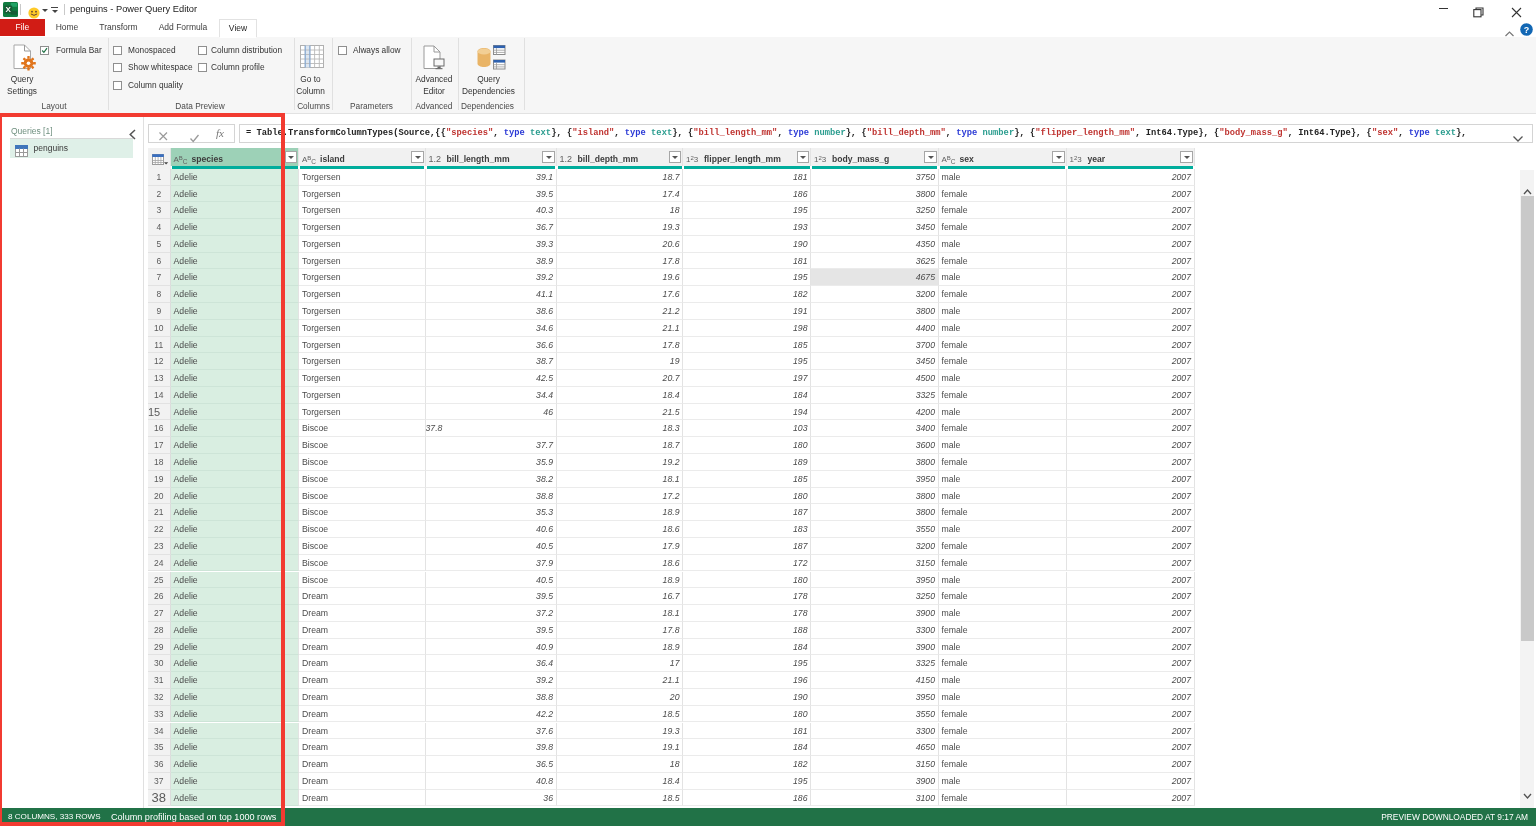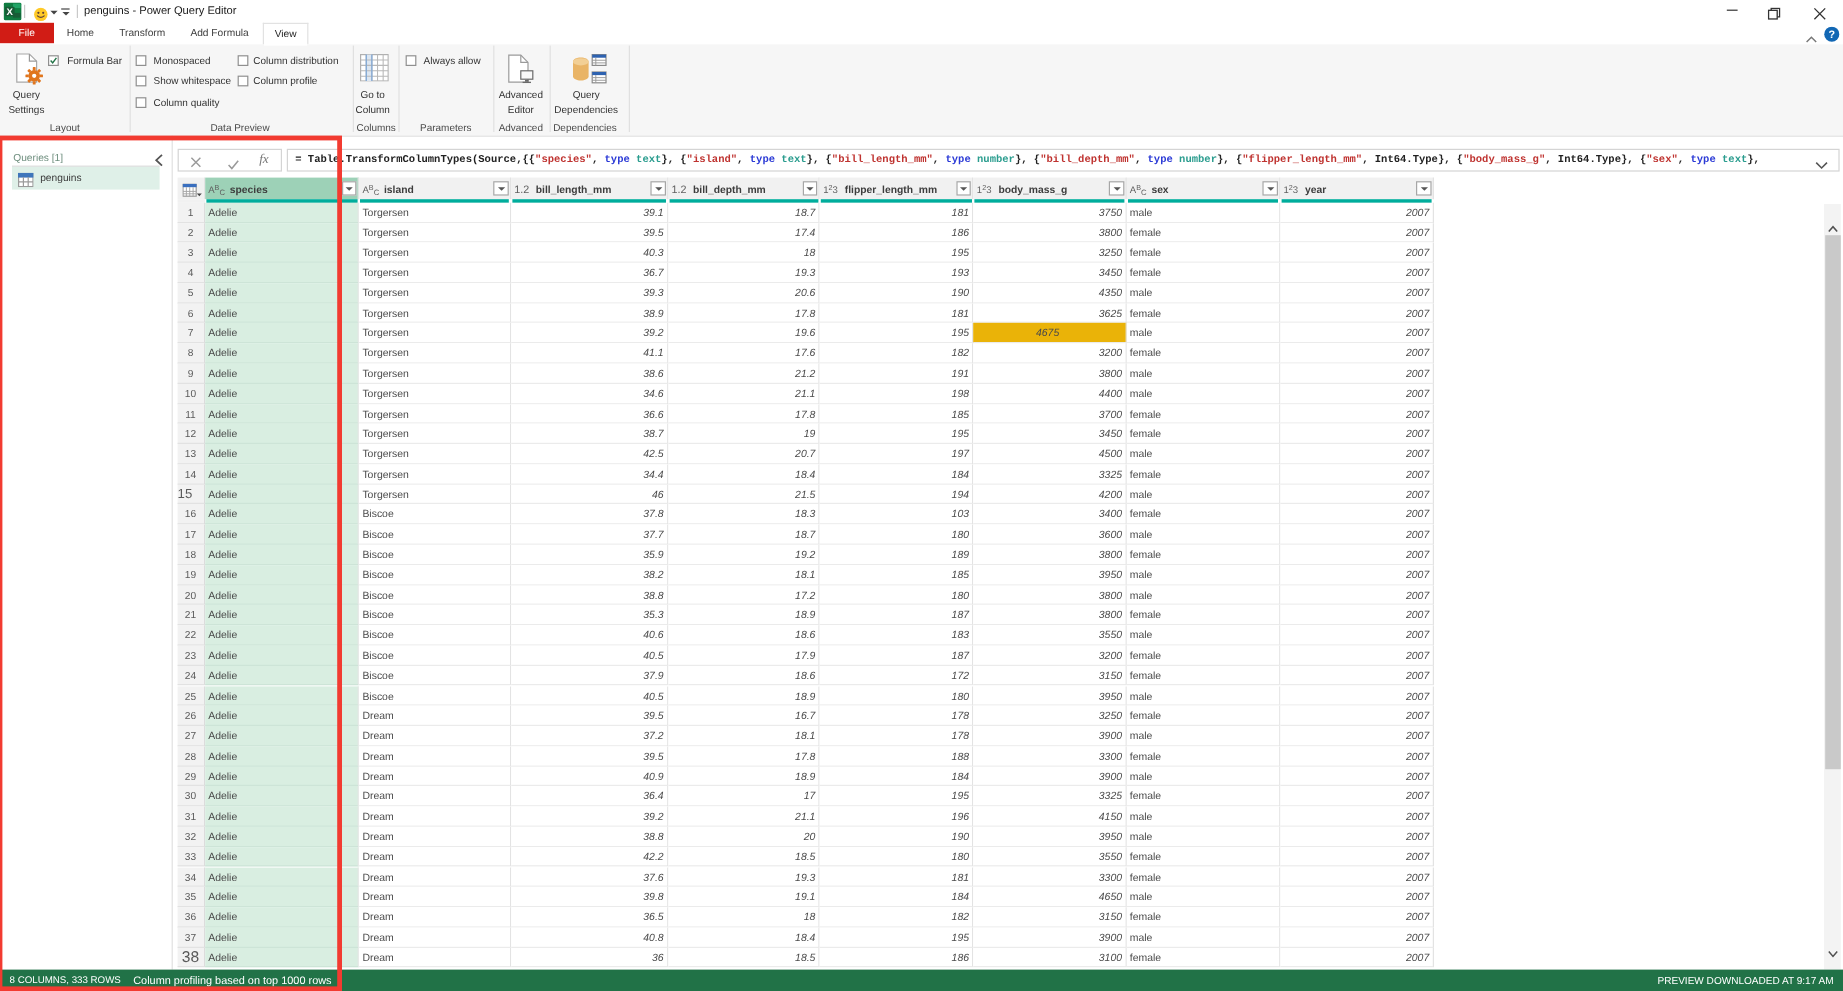--- a/index.html
+++ b/index.html
@@ -266,21 +266,21 @@
     <div style="width:128px;background:#fff;border-right:1px solid #e3e3e3;border-bottom:1px solid #ebebeb;box-sizing:border-box;overflow:hidden;padding-left:3px;">female</div>
     <div style="width:128px;background:#fff;border-right:1px solid #e3e3e3;border-bottom:1px solid #ebebeb;box-sizing:border-box;overflow:hidden;text-align:right;padding-right:2.5px;font-style:italic;">2007</div>
   </div>
 <div class="a" style="left:148px;top:269.47px;width:1046.5px;height:16.78px;line-height:16.78px;font-size:8.7px;color:#4a4a4a;display:flex;">
     <div style="width:22.5px;background:#f2f2f2;color:#5a5a5a;text-align:center;border-right:1px solid #dcdcdc;border-bottom:1px solid #e2e2e2;box-sizing:border-box;font-size:8.5px;">7</div>
     <div style="width:128.5px;background:#d9eee1;border-right:1px solid #e3e3e3;border-bottom:1px solid #cde4d7;box-sizing:border-box;overflow:hidden;padding-left:3px;">Adelie</div>
     <div style="width:126.5px;background:#fff;border-right:1px solid #e3e3e3;border-bottom:1px solid #ebebeb;box-sizing:border-box;overflow:hidden;padding-left:3px;">Torgersen</div>
     <div style="width:131px;background:#fff;border-right:1px solid #e3e3e3;border-bottom:1px solid #ebebeb;box-sizing:border-box;overflow:hidden;text-align:right;padding-right:2.5px;font-style:italic;">39.2</div>
     <div style="width:126.5px;background:#fff;border-right:1px solid #e3e3e3;border-bottom:1px solid #ebebeb;box-sizing:border-box;overflow:hidden;text-align:right;padding-right:2.5px;font-style:italic;">19.6</div>
     <div style="width:128px;background:#fff;border-right:1px solid #e3e3e3;border-bottom:1px solid #ebebeb;box-sizing:border-box;overflow:hidden;text-align:right;padding-right:2.5px;font-style:italic;">195</div>
-    <div style="width:127.5px;background:#eab308;border-right:1px solid #e3e3e3;border-bottom:1px solid #ebebeb;box-sizing:border-box;overflow:hidden;text-align:center;padding-right:2.5px;font-style:italic;">4675</div>
+    <div style="width:127.5px;background:#e5e5e5;border-right:1px solid #e3e3e3;border-bottom:1px solid #ebebeb;box-sizing:border-box;overflow:hidden;text-align:right;padding-right:2.5px;font-style:italic;">4675</div>
     <div style="width:128px;background:#fff;border-right:1px solid #e3e3e3;border-bottom:1px solid #ebebeb;box-sizing:border-box;overflow:hidden;padding-left:3px;">male</div>
     <div style="width:128px;background:#fff;border-right:1px solid #e3e3e3;border-bottom:1px solid #ebebeb;box-sizing:border-box;overflow:hidden;text-align:right;padding-right:2.5px;font-style:italic;">2007</div>
   </div>
 <div class="a" style="left:148px;top:286.25px;width:1046.5px;height:16.78px;line-height:16.78px;font-size:8.7px;color:#4a4a4a;display:flex;">
     <div style="width:22.5px;background:#f2f2f2;color:#5a5a5a;text-align:center;border-right:1px solid #dcdcdc;border-bottom:1px solid #e2e2e2;box-sizing:border-box;font-size:8.5px;">8</div>
     <div style="width:128.5px;background:#d9eee1;border-right:1px solid #e3e3e3;border-bottom:1px solid #cde4d7;box-sizing:border-box;overflow:hidden;padding-left:3px;">Adelie</div>
     <div style="width:126.5px;background:#fff;border-right:1px solid #e3e3e3;border-bottom:1px solid #ebebeb;box-sizing:border-box;overflow:hidden;padding-left:3px;">Torgersen</div>
     <div style="width:131px;background:#fff;border-right:1px solid #e3e3e3;border-bottom:1px solid #ebebeb;box-sizing:border-box;overflow:hidden;text-align:right;padding-right:2.5px;font-style:italic;">41.1</div>
     <div style="width:126.5px;background:#fff;border-right:1px solid #e3e3e3;border-bottom:1px solid #ebebeb;box-sizing:border-box;overflow:hidden;text-align:right;padding-right:2.5px;font-style:italic;">17.6</div>
     <div style="width:128px;background:#fff;border-right:1px solid #e3e3e3;border-bottom:1px solid #ebebeb;box-sizing:border-box;overflow:hidden;text-align:right;padding-right:2.5px;font-style:italic;">182</div>
@@ -362,21 +362,21 @@
     <div style="width:126.5px;background:#fff;border-right:1px solid #e3e3e3;border-bottom:1px solid #ebebeb;box-sizing:border-box;overflow:hidden;text-align:right;padding-right:2.5px;font-style:italic;">21.5</div>
     <div style="width:128px;background:#fff;border-right:1px solid #e3e3e3;border-bottom:1px solid #ebebeb;box-sizing:border-box;overflow:hidden;text-align:right;padding-right:2.5px;font-style:italic;">194</div>
     <div style="width:127.5px;background:#fff;border-right:1px solid #e3e3e3;border-bottom:1px solid #ebebeb;box-sizing:border-box;overflow:hidden;text-align:right;padding-right:2.5px;font-style:italic;">4200</div>
     <div style="width:128px;background:#fff;border-right:1px solid #e3e3e3;border-bottom:1px solid #ebebeb;box-sizing:border-box;overflow:hidden;padding-left:3px;">male</div>
     <div style="width:128px;background:#fff;border-right:1px solid #e3e3e3;border-bottom:1px solid #ebebeb;box-sizing:border-box;overflow:hidden;text-align:right;padding-right:2.5px;font-style:italic;">2007</div>
   </div>
 <div class="a" style="left:148px;top:420.49px;width:1046.5px;height:16.77px;line-height:16.77px;font-size:8.7px;color:#4a4a4a;display:flex;">
     <div style="width:22.5px;background:#f2f2f2;color:#5a5a5a;text-align:center;border-right:1px solid #dcdcdc;border-bottom:1px solid #e2e2e2;box-sizing:border-box;font-size:8.5px;">16</div>
     <div style="width:128.5px;background:#d9eee1;border-right:1px solid #e3e3e3;border-bottom:1px solid #cde4d7;box-sizing:border-box;overflow:hidden;padding-left:3px;">Adelie</div>
     <div style="width:126.5px;background:#fff;border-right:1px solid #e3e3e3;border-bottom:1px solid #ebebeb;box-sizing:border-box;overflow:hidden;padding-left:3px;">Biscoe</div>
-    <div style="width:131px;background:#fff;border-right:1px solid #e3e3e3;border-bottom:1px solid #ebebeb;box-sizing:border-box;overflow:hidden;text-align:right;padding-right:2.5px;font-style:italic;">37.8</div>
+    <div style="width:131px;background:#fff;border-right:1px solid #e3e3e3;border-bottom:1px solid #ebebeb;box-sizing:border-box;overflow:hidden;text-align:left;padding-right:2.5px;font-style:italic;">37.8</div>
     <div style="width:126.5px;background:#fff;border-right:1px solid #e3e3e3;border-bottom:1px solid #ebebeb;box-sizing:border-box;overflow:hidden;text-align:right;padding-right:2.5px;font-style:italic;">18.3</div>
     <div style="width:128px;background:#fff;border-right:1px solid #e3e3e3;border-bottom:1px solid #ebebeb;box-sizing:border-box;overflow:hidden;text-align:right;padding-right:2.5px;font-style:italic;">103</div>
     <div style="width:127.5px;background:#fff;border-right:1px solid #e3e3e3;border-bottom:1px solid #ebebeb;box-sizing:border-box;overflow:hidden;text-align:right;padding-right:2.5px;font-style:italic;">3400</div>
     <div style="width:128px;background:#fff;border-right:1px solid #e3e3e3;border-bottom:1px solid #ebebeb;box-sizing:border-box;overflow:hidden;padding-left:3px;">female</div>
     <div style="width:128px;background:#fff;border-right:1px solid #e3e3e3;border-bottom:1px solid #ebebeb;box-sizing:border-box;overflow:hidden;text-align:right;padding-right:2.5px;font-style:italic;">2007</div>
   </div>
 <div class="a" style="left:148px;top:437.26px;width:1046.5px;height:16.78px;line-height:16.78px;font-size:8.7px;color:#4a4a4a;display:flex;">
     <div style="width:22.5px;background:#f2f2f2;color:#5a5a5a;text-align:center;border-right:1px solid #dcdcdc;border-bottom:1px solid #e2e2e2;box-sizing:border-box;font-size:8.5px;">17</div>
     <div style="width:128.5px;background:#d9eee1;border-right:1px solid #e3e3e3;border-bottom:1px solid #cde4d7;box-sizing:border-box;overflow:hidden;padding-left:3px;">Adelie</div>
     <div style="width:126.5px;background:#fff;border-right:1px solid #e3e3e3;border-bottom:1px solid #ebebeb;box-sizing:border-box;overflow:hidden;padding-left:3px;">Biscoe</div>

